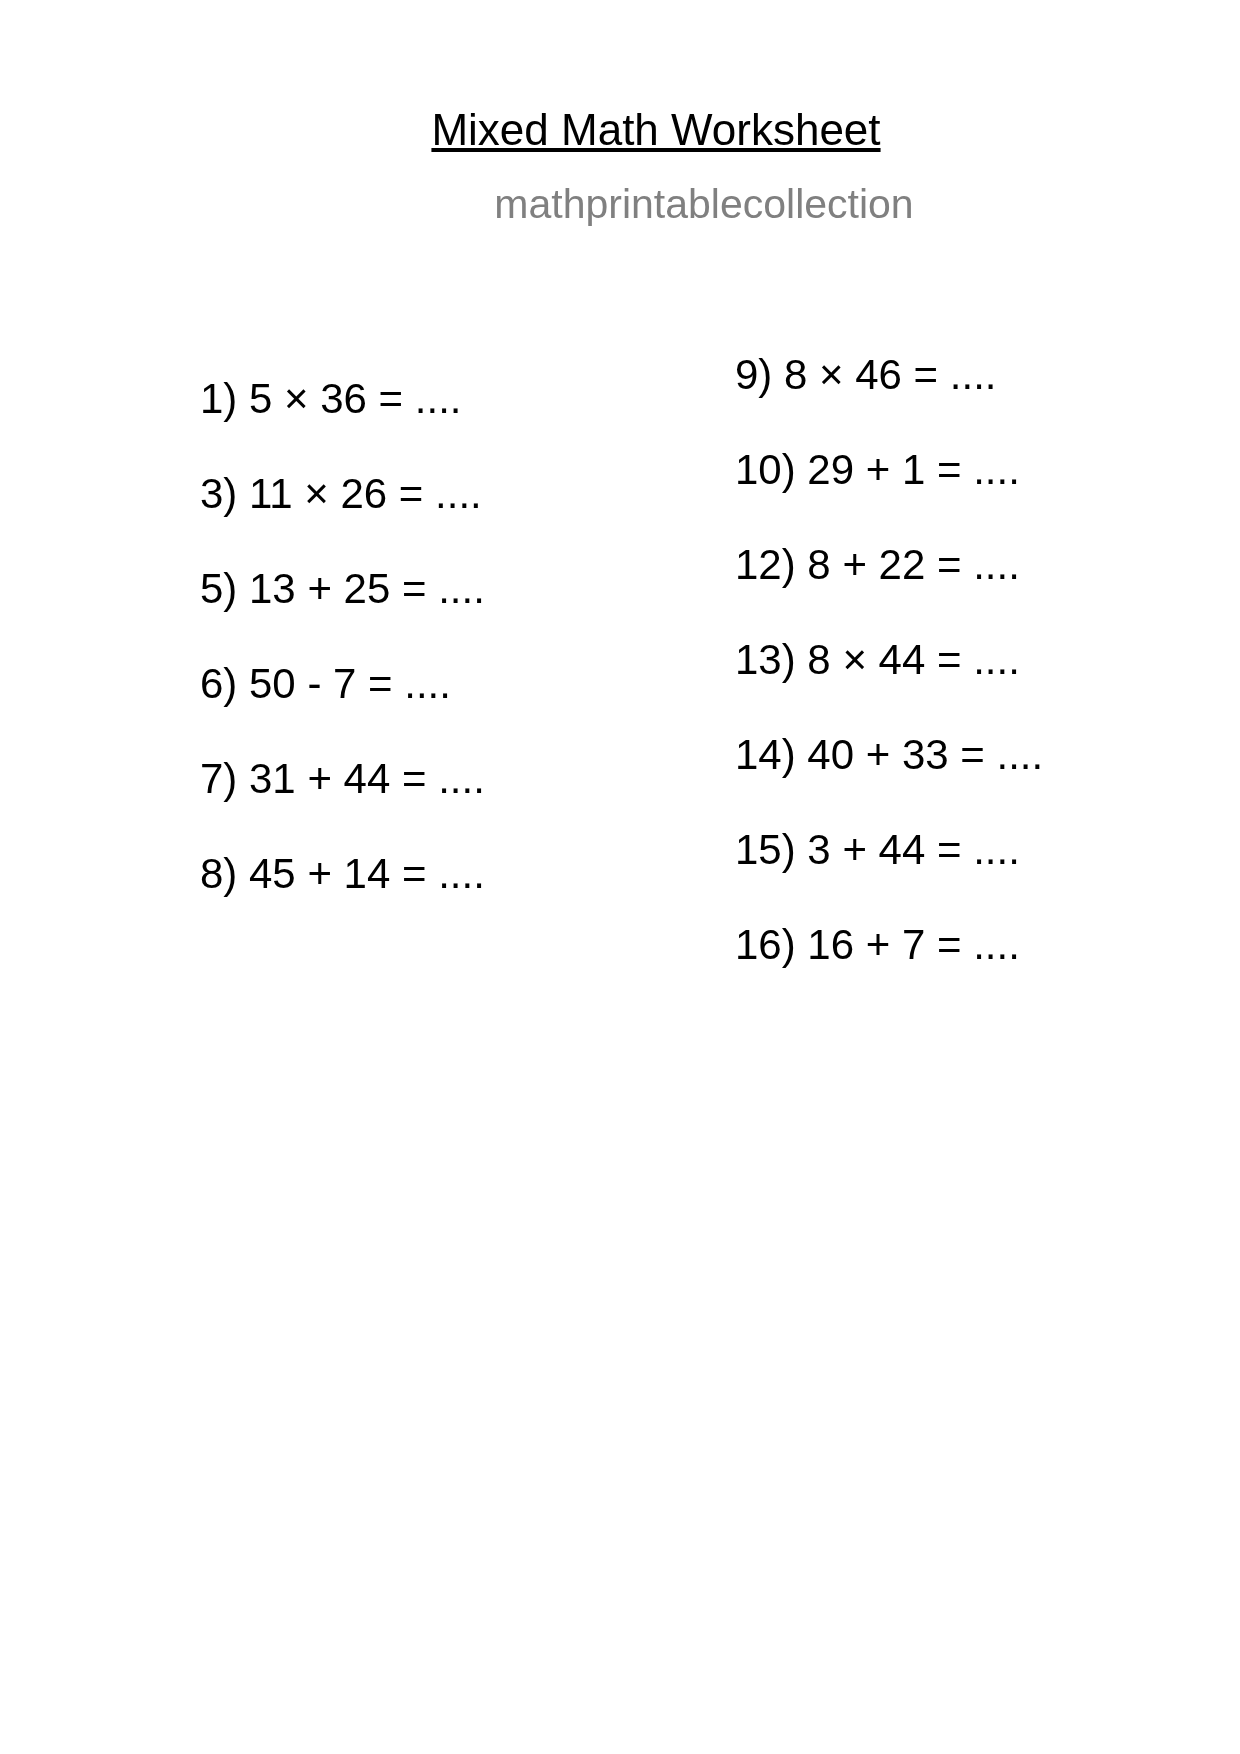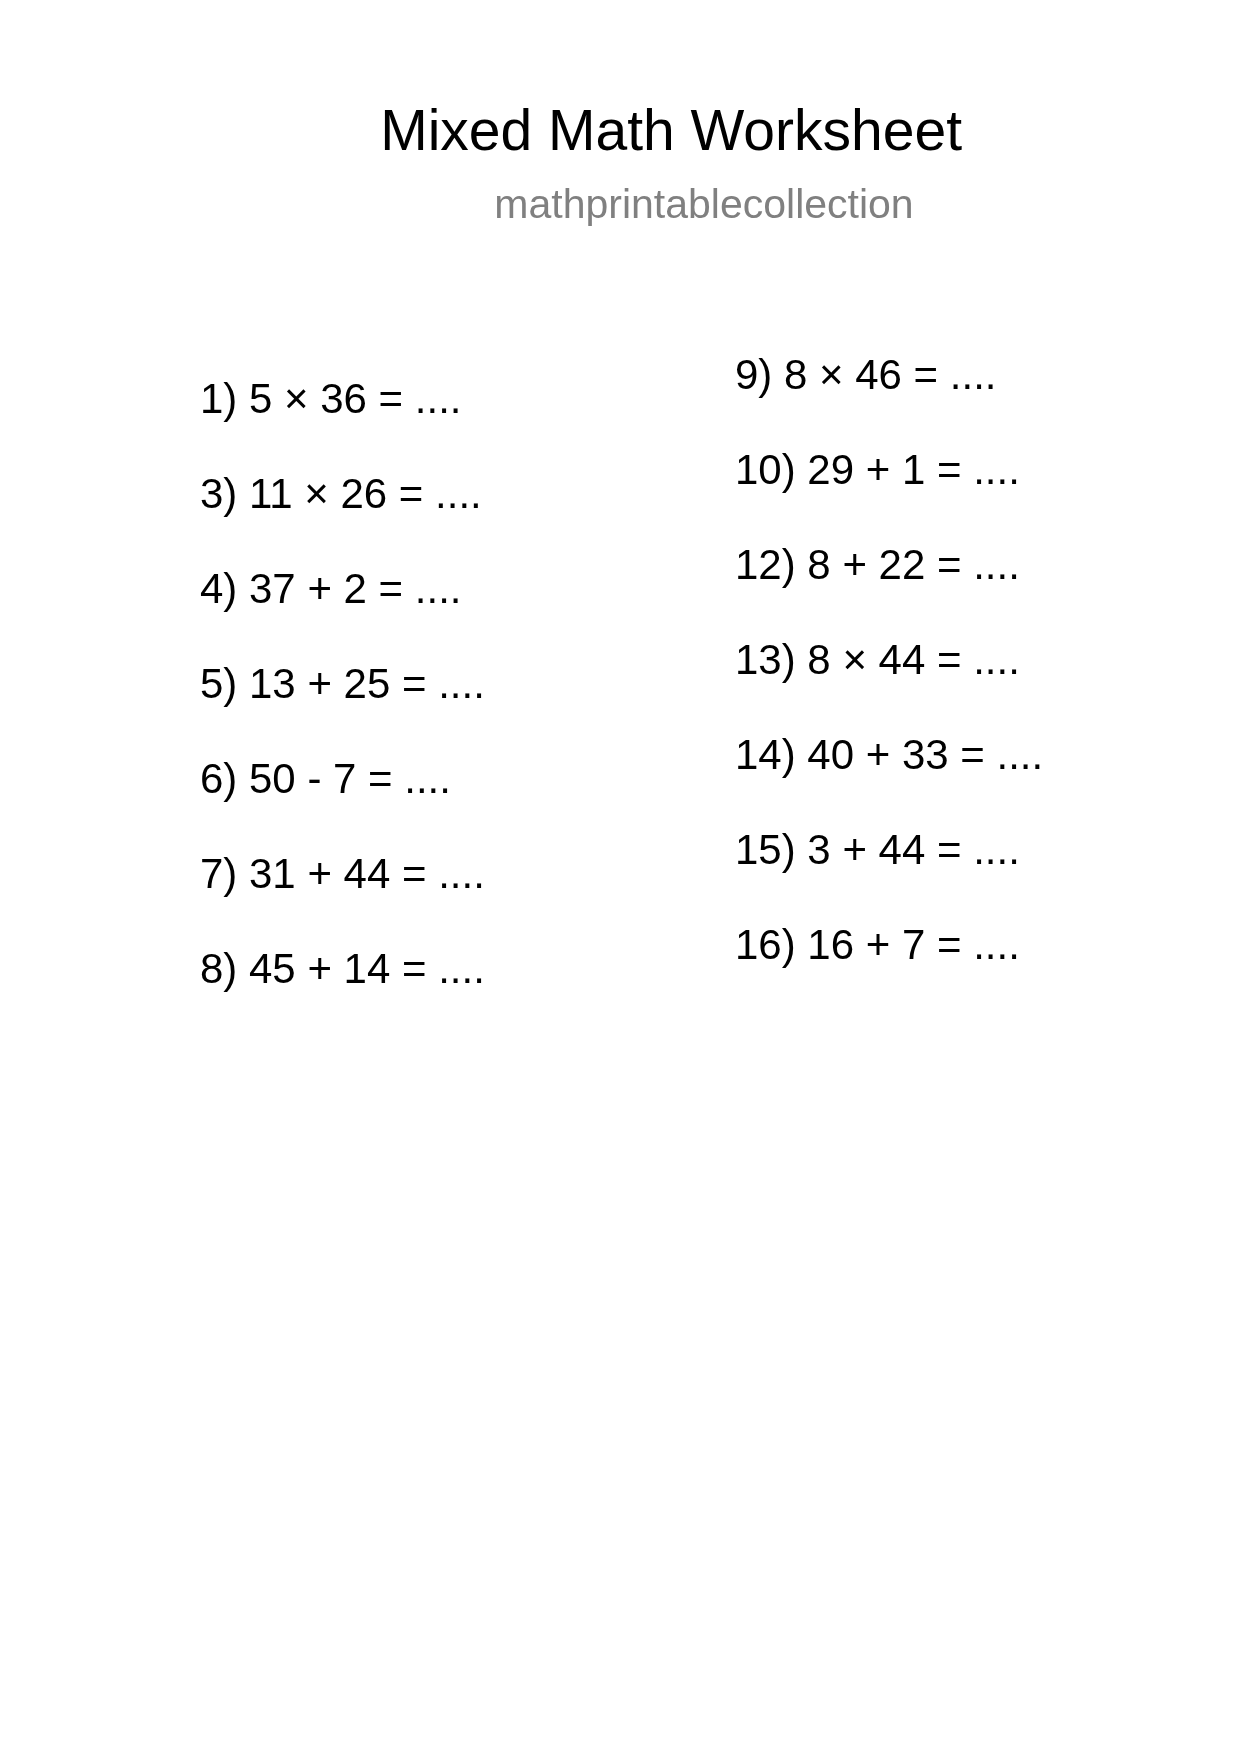--- a/index.html
+++ b/index.html
@@ -13,25 +13,26 @@
       position: relative;
       overflow: hidden;
       font-family: "Liberation Sans", sans-serif;
       color: #000000;
     }
     .title {
       position: absolute;
       left: 350px;
       top: 97px;
       width: 612px;
-      text-align: right;
-      font-size: 57px;
+      text-align: center;
+      font-size: 44px;
       line-height: 66px;
       white-space: nowrap;
       color: #000000;
+      text-decoration: underline;
     }
     .subtitle {
       position: absolute;
       left: 450px;
       top: 180px;
       width: 508px;
       text-align: center;
       font-size: 41px;
       line-height: 48px;
       white-space: nowrap;
@@ -52,21 +53,20 @@
   </style>
 </head>
 <body>
 
 <div class="title">Mixed Math Worksheet</div>
 <div class="subtitle">mathprintablecollection</div>
 
 <div class="column col-left">
   <div class="problem">1) 5 × 36 = ....</div>
   <div class="problem">3) 11 × 26 = ....</div>
-  <div class="problem">4) 37 + 2 = ....</div>
   <div class="problem">5) 13 + 25 = ....</div>
   <div class="problem">6) 50 - 7 = ....</div>
   <div class="problem">7) 31 + 44 = ....</div>
   <div class="problem">8) 45 + 14 = ....</div>
 </div>
 
 <div class="column col-right">
   <div class="problem">9) 8 × 46 = ....</div>
   <div class="problem">10) 29 + 1 = ....</div>
   <div class="problem">12) 8 + 22 = ....</div>

